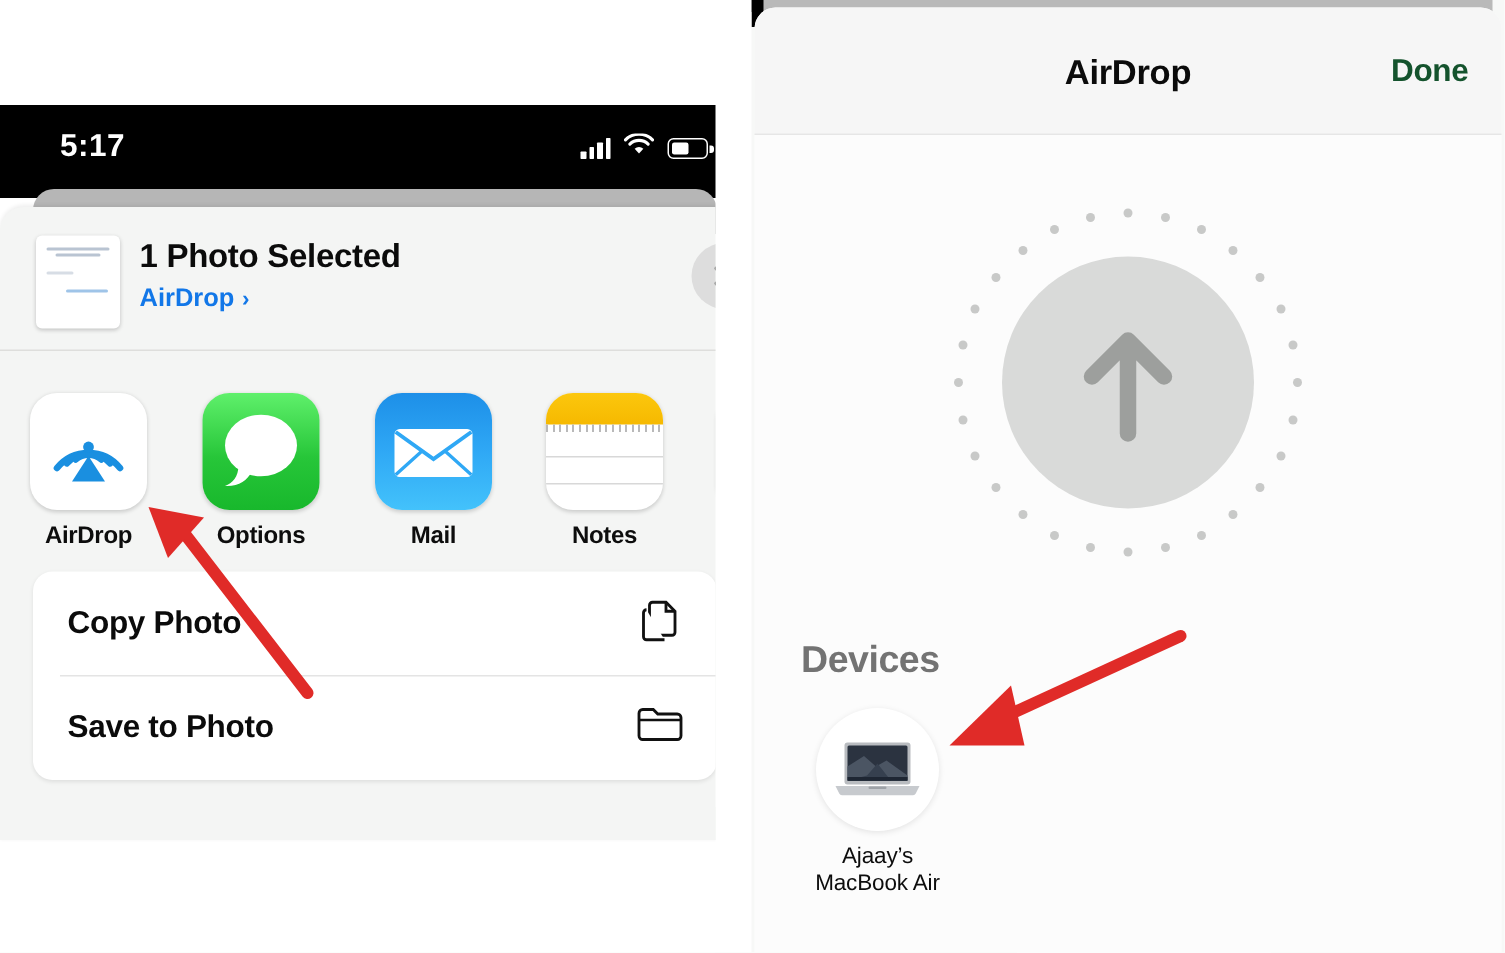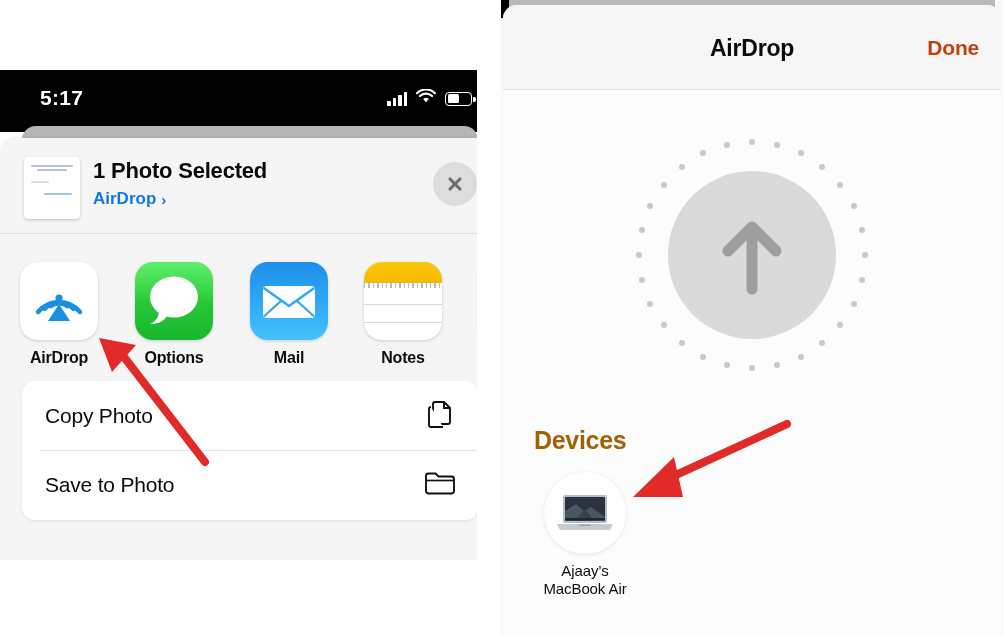--- a/index.html
+++ b/index.html
@@ -46,21 +46,21 @@
   .peek-card{
     position:absolute;left:22px;top:126px;width:456px;height:30px;
     background:#b6b6b6;border-radius:14px 14px 0 0;
   }
   
   .share-sheet{
     position:absolute;left:0;top:138px;width:500px;height:422px;
     background:#f4f5f4;border-radius:16px 16px 0 0;
     box-shadow:0 -1px 3px rgba(0,0,0,.07);
   }
-  .sheet-head{position:absolute;left:0;top:0;width:500px;height:94px;}
+  .sheet-head{position:absolute;left:0;top:0;width:500px;height:94px;padding-left:28px;}
   .thumb{
     position:absolute;left:24px;top:19px;width:56px;height:62px;background:#fff;
     border-radius:4px;box-shadow:0 1px 3px rgba(0,0,0,.22);overflow:hidden;
   }
   .thumb .ln{position:absolute;background:#c9d2dd;height:1.5px;border-radius:1px;}
   .thumb .ln.t1{left:7px;top:8px;width:42px;background:#b9c4d2;}
   .thumb .ln.t2{left:13px;top:12px;width:30px;background:#b9c4d2;}
   .thumb .ln.t3{left:7px;top:24px;width:18px;background:#d7dde5;}
   .thumb .ln.t4{left:20px;top:36px;width:28px;background:#9fc4e8;}
   .sel-title{
@@ -98,21 +98,21 @@
   .ic-notes .perf{position:absolute;left:0;top:21px;width:100%;height:5px;background:repeating-linear-gradient(90deg,#b9b9b9 0 1.4px,transparent 1.4px 4.4px);}
   .ic-notes .nl{position:absolute;left:0;width:100%;height:1px;background:#d8d8d8;}
   .ic-instagram{background:radial-gradient(circle at 28% 107%,#fdd76a 0%,#f7a13c 18%,#f25f4b 36%,#e0337f 56%,#bd2f9c 74%,#7b41d6 100%);}
 
   
   .actions{
     position:absolute;left:22px;top:243px;width:456px;height:139px;
     background:#fff;border-radius:13px;box-shadow:0 1px 3px rgba(0,0,0,.09);
   }
   .act-row{position:relative;height:69px;display:flex;align-items:center;}
-  .act-row .txt{margin-left:23px;font-size:21px;color:#0b0b0b;letter-spacing:-.2px;}
+  .act-row .txt{margin-left:23px;font-size:21px;color:#0b0b0b;letter-spacing:-.2px;font-weight:bold;}
   .act-row .ri{position:absolute;right:22px;top:50%;transform:translateY(-50%);}
   .act-sep{position:absolute;left:18px;right:0;top:69px;height:1px;background:#e4e4e4;}
   .sheet-bottom-fade{position:absolute;left:0;top:400px;width:500px;height:22px;background:#f4f5f4;}
   .panel-divider{position:absolute;left:499px;top:0;width:2px;height:635px;background:#e9e9e9;}
 
   
   .right-panel{
     position:absolute;left:501px;top:0;width:502px;height:635px;
     background:#f7f8f7;overflow:hidden;
   }
@@ -123,36 +123,36 @@
     position:absolute;left:2px;top:5px;width:498px;height:630px;
     background:#fbfbfb;border-radius:14px 14px 0 0;
   }
   .rp-header{position:absolute;left:0;top:0;width:498px;height:84px;background:#f6f6f6;border-radius:14px 14px 0 0;}
   .rp-title{
     position:absolute;left:0;top:30px;width:498px;text-align:center;
     font-size:23px;font-weight:bold;color:#0b0b0b;letter-spacing:-.2px;
   }
   .rp-done{
     position:absolute;right:22px;top:31px;
-    font-size:21px;font-weight:bold;color:#c2410c;letter-spacing:-.2px;
+    font-size:21px;font-weight:bold;color:#14532d;letter-spacing:-.2px;
   }
   .rp-headdiv{position:absolute;left:0;top:84px;width:498px;height:1px;background:#e6e6e6;}
   .rp-body{position:absolute;left:0;top:85px;width:498px;height:545px;background:#fcfcfc;}
 
   .radar{position:absolute;left:124px;top:40px;width:250px;height:250px;}
   .radar .core{
     position:absolute;left:41px;top:41px;width:168px;height:168px;border-radius:50%;
     background:#d9dad9;
   }
   .radar .arrow{position:absolute;left:41px;top:41px;width:168px;height:168px;}
   .dot{position:absolute;width:6px;height:6px;border-radius:50%;background:#c8c9c8;}
 
   .devices-title{
     position:absolute;left:31px;top:336px;
-    font-size:25px;font-weight:bold;color:#a16207;letter-spacing:-.3px;
+    font-size:25px;font-weight:bold;color:#737373;letter-spacing:-.3px;
   }
   .device{position:absolute;left:27px;top:382px;width:110px;text-align:center;}
   .device .circ{
     width:82px;height:82px;border-radius:50%;background:#fff;margin:0 auto;
     box-shadow:0 1px 4px rgba(0,0,0,.10);display:flex;align-items:center;justify-content:center;
   }
   .device .nm{margin-top:8px;font-size:15px;color:#0d0d0d;line-height:18px;letter-spacing:-.1px;}
 
   
   .annot{position:absolute;left:0;top:0;width:1003px;height:635px;pointer-events:none;}

